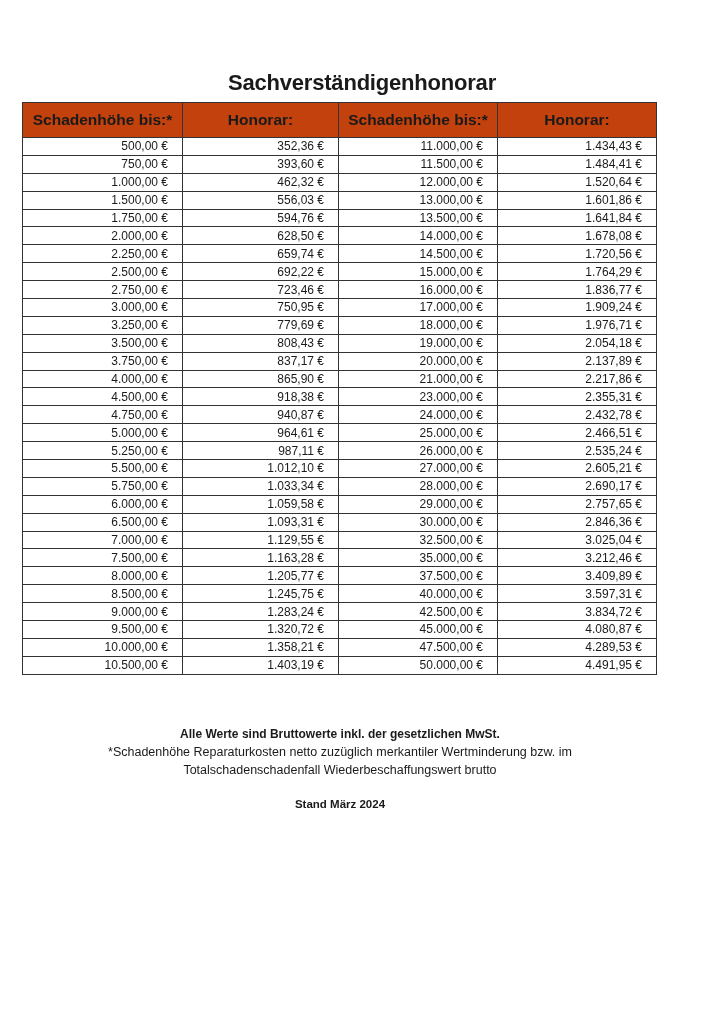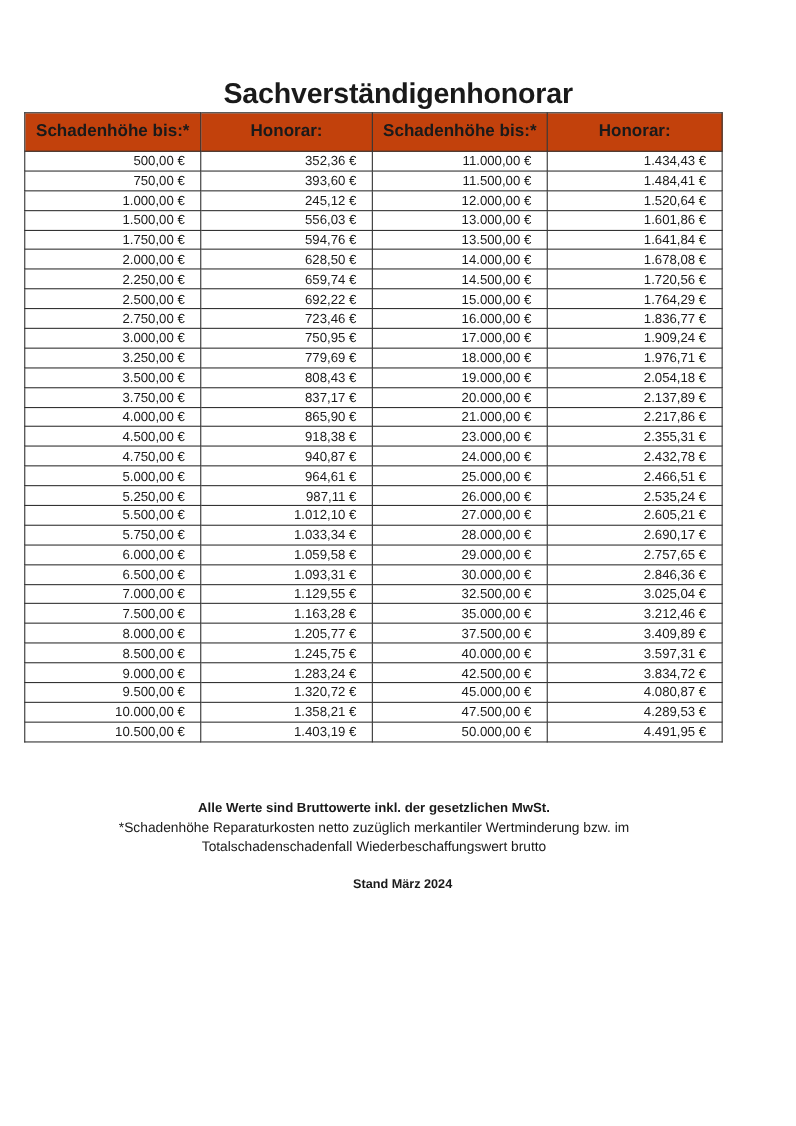--- a/index.html
+++ b/index.html
@@ -1,36 +1,36 @@
 <!DOCTYPE html>
 <html><head>
   <meta charset="utf-8">
   <style>
     html, body { margin: 0; padding: 0; background: #ffffff; }
     body { width: 724px; height: 1024px; position: relative; overflow: hidden;
            font-family: "Liberation Sans", "DejaVu Sans", sans-serif; color: #1a1a1a; }
     .title { position: absolute; top: 70px; left: 0; width: 724px; text-align: center;
-             font-size: 26px; font-weight: bold; letter-spacing: -0.2px; }
+             font-size: 22px; font-weight: bold; letter-spacing: -0.2px; }
     table.fees { position: absolute; top: 102px; left: 22px; width: 634px;
                  border-collapse: collapse; table-layout: fixed; }
     table.fees col.c1 { width: 160px; }
     table.fees col.c2 { width: 156px; }
     table.fees col.c3 { width: 159px; }
     table.fees col.c4 { width: 159px; }
     table.fees th { background: #c2410c; border: 1.5px solid #333; height: 34px;
                     font-size: 15.5px; font-weight: bold; text-align: center; padding: 0; }
     table.fees td { border: 1.3px solid #333; height: 16.9px; padding: 0 14px 0 0;
                     font-size: 12px; text-align: right; line-height: 16px; white-space: nowrap; }
     table.fees td.hon { padding-right: 14px; }
     .note-bold { position: absolute; top: 727px; left: 0; width: 680px; text-align: center;
                  font-size: 12px; font-weight: bold; }
     .note-1 { position: absolute; top: 745px; left: 0; width: 680px; text-align: center; font-size: 12.5px; }
     .note-2 { position: absolute; top: 763px; left: 0; width: 680px; text-align: center; font-size: 12.5px; }
     .stand { position: absolute; top: 798px; left: 0; width: 680px; text-align: center;
-             font-size: 11.5px; font-weight: bold; margin-left: 26px; }
+             font-size: 11.5px; font-weight: bold; }
   </style>
 </head>
 <body>
 
 <div class="title">Sachverständigenhonorar</div>
 
 <table class="fees">
   <colgroup>
       <col class="c1">
       <col class="c2">
@@ -53,21 +53,21 @@
         <td class="hon">1.434,43 €</td>
       </tr>
       <tr>
         <td>750,00 €</td>
         <td class="hon">393,60 €</td>
         <td>11.500,00 €</td>
         <td class="hon">1.484,41 €</td>
       </tr>
       <tr>
         <td>1.000,00 €</td>
-        <td class="hon">245,12 €</td>
+        <td class="hon">462,32 €</td>
         <td>12.000,00 €</td>
         <td class="hon">1.520,64 €</td>
       </tr>
       <tr>
         <td>1.500,00 €</td>
         <td class="hon">556,03 €</td>
         <td>13.000,00 €</td>
         <td class="hon">1.601,86 €</td>
       </tr>
       <tr>

